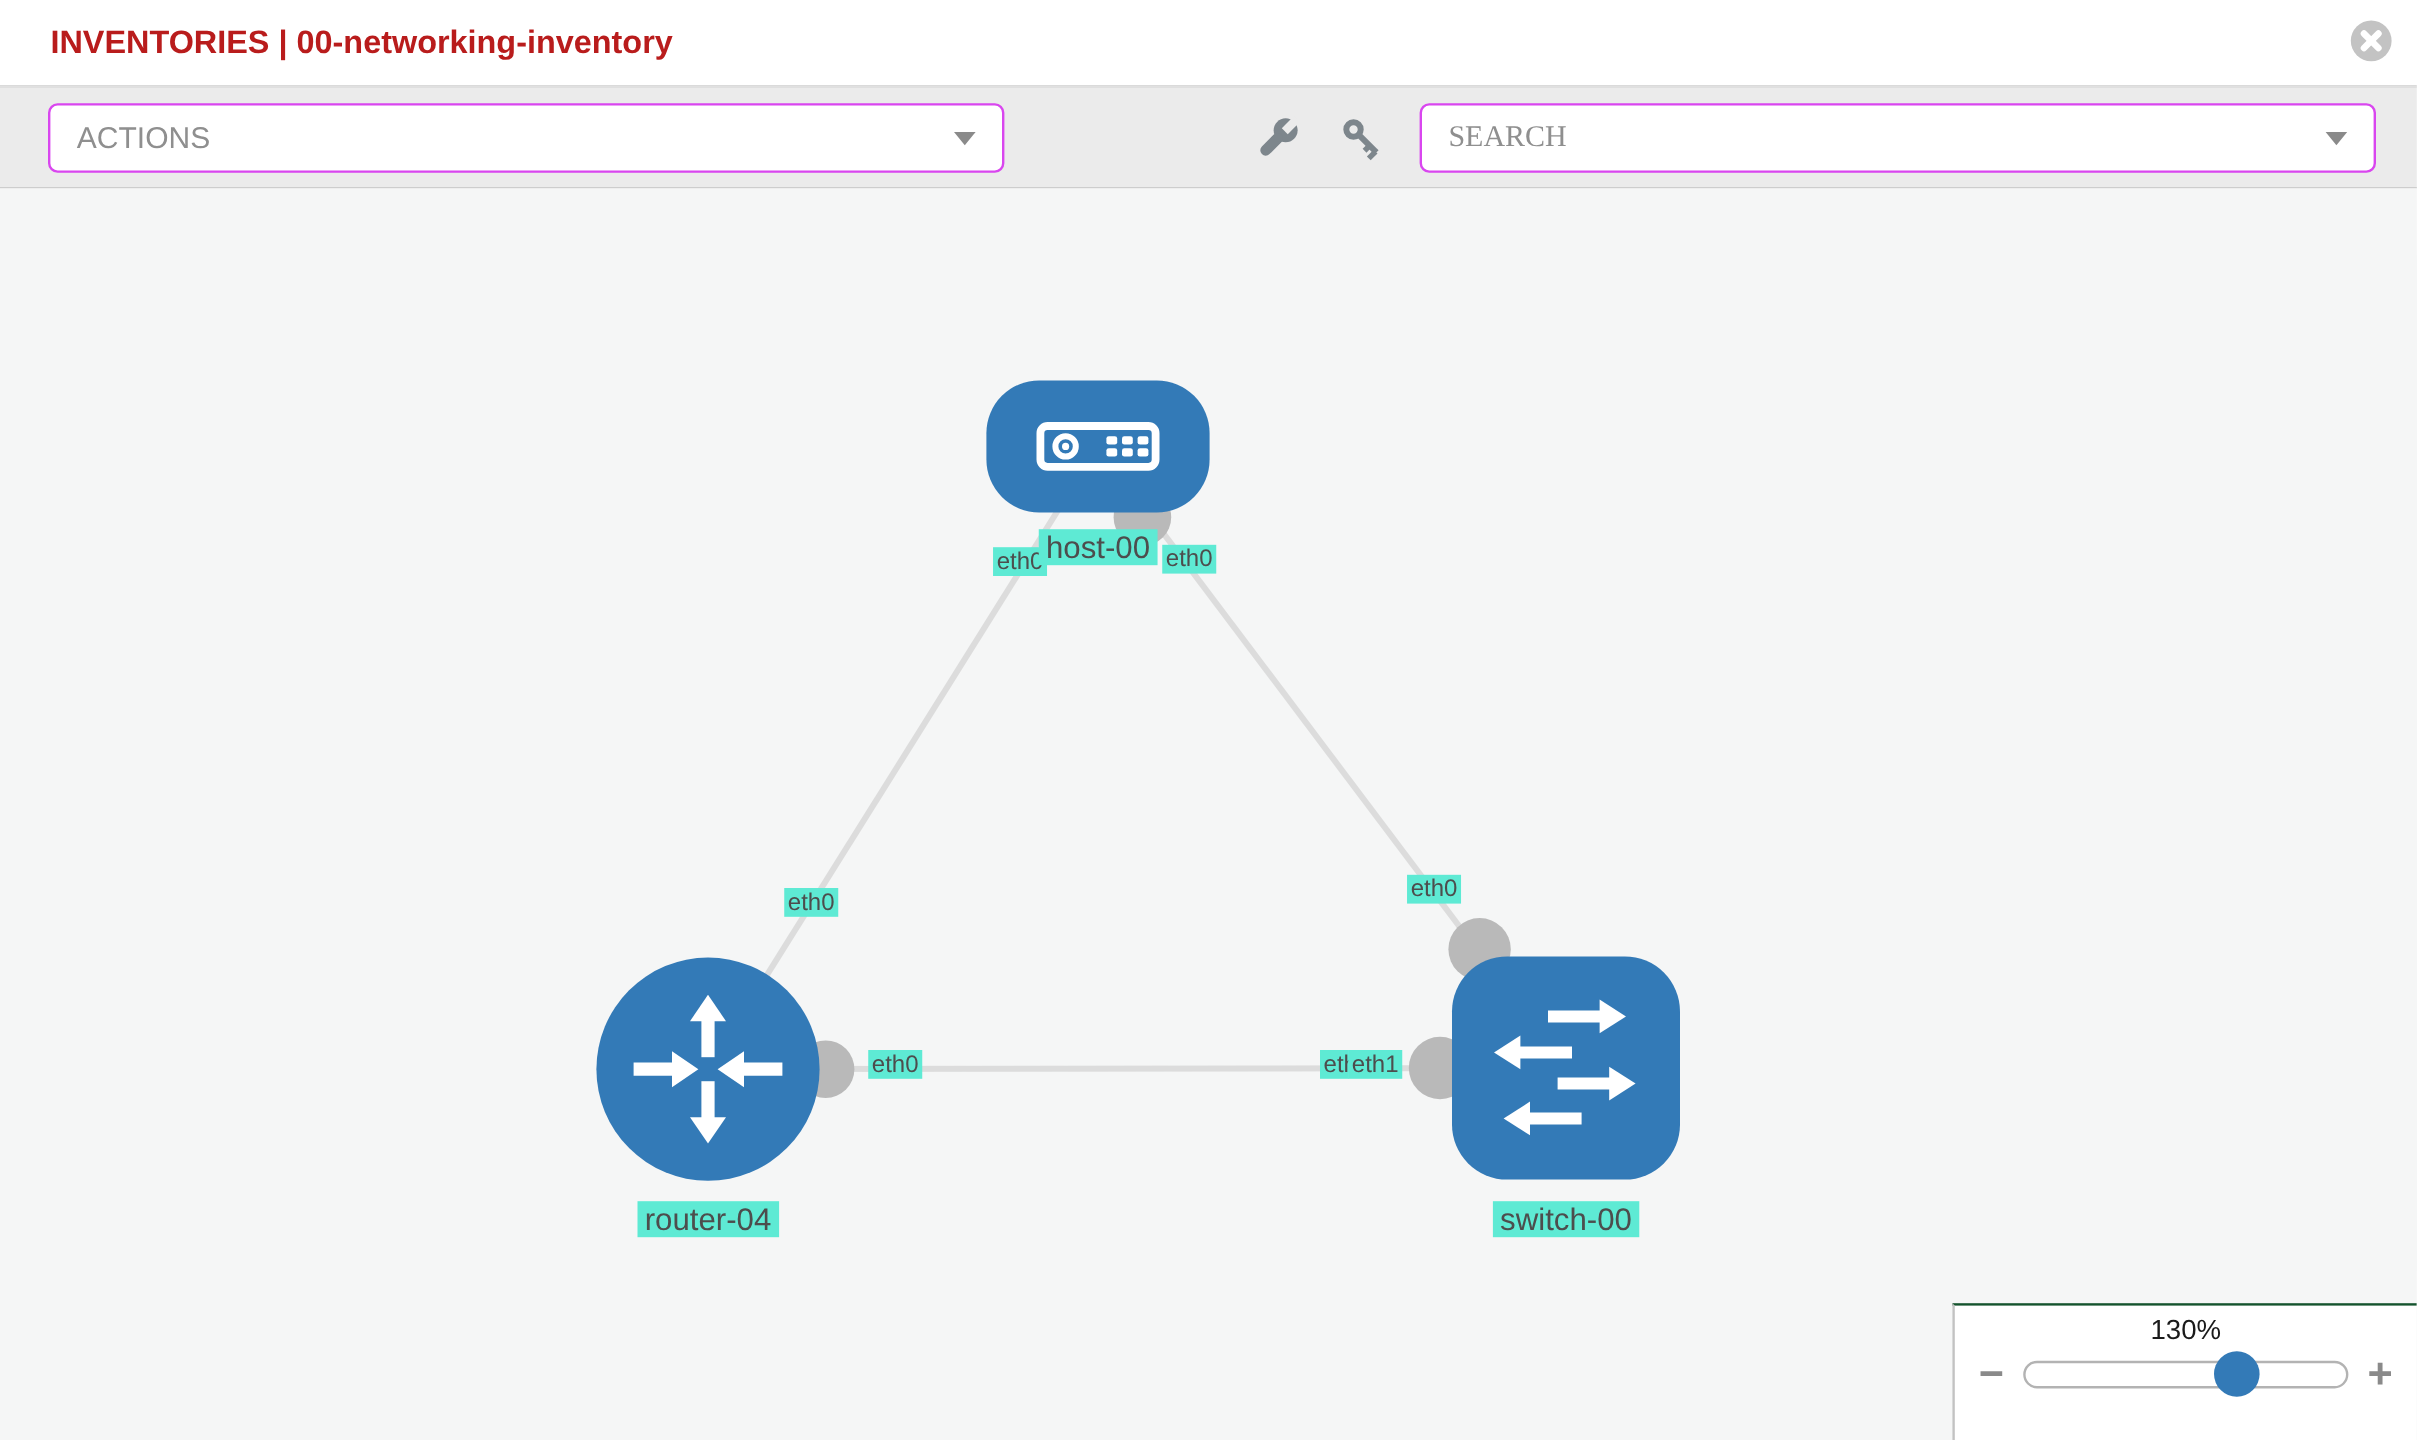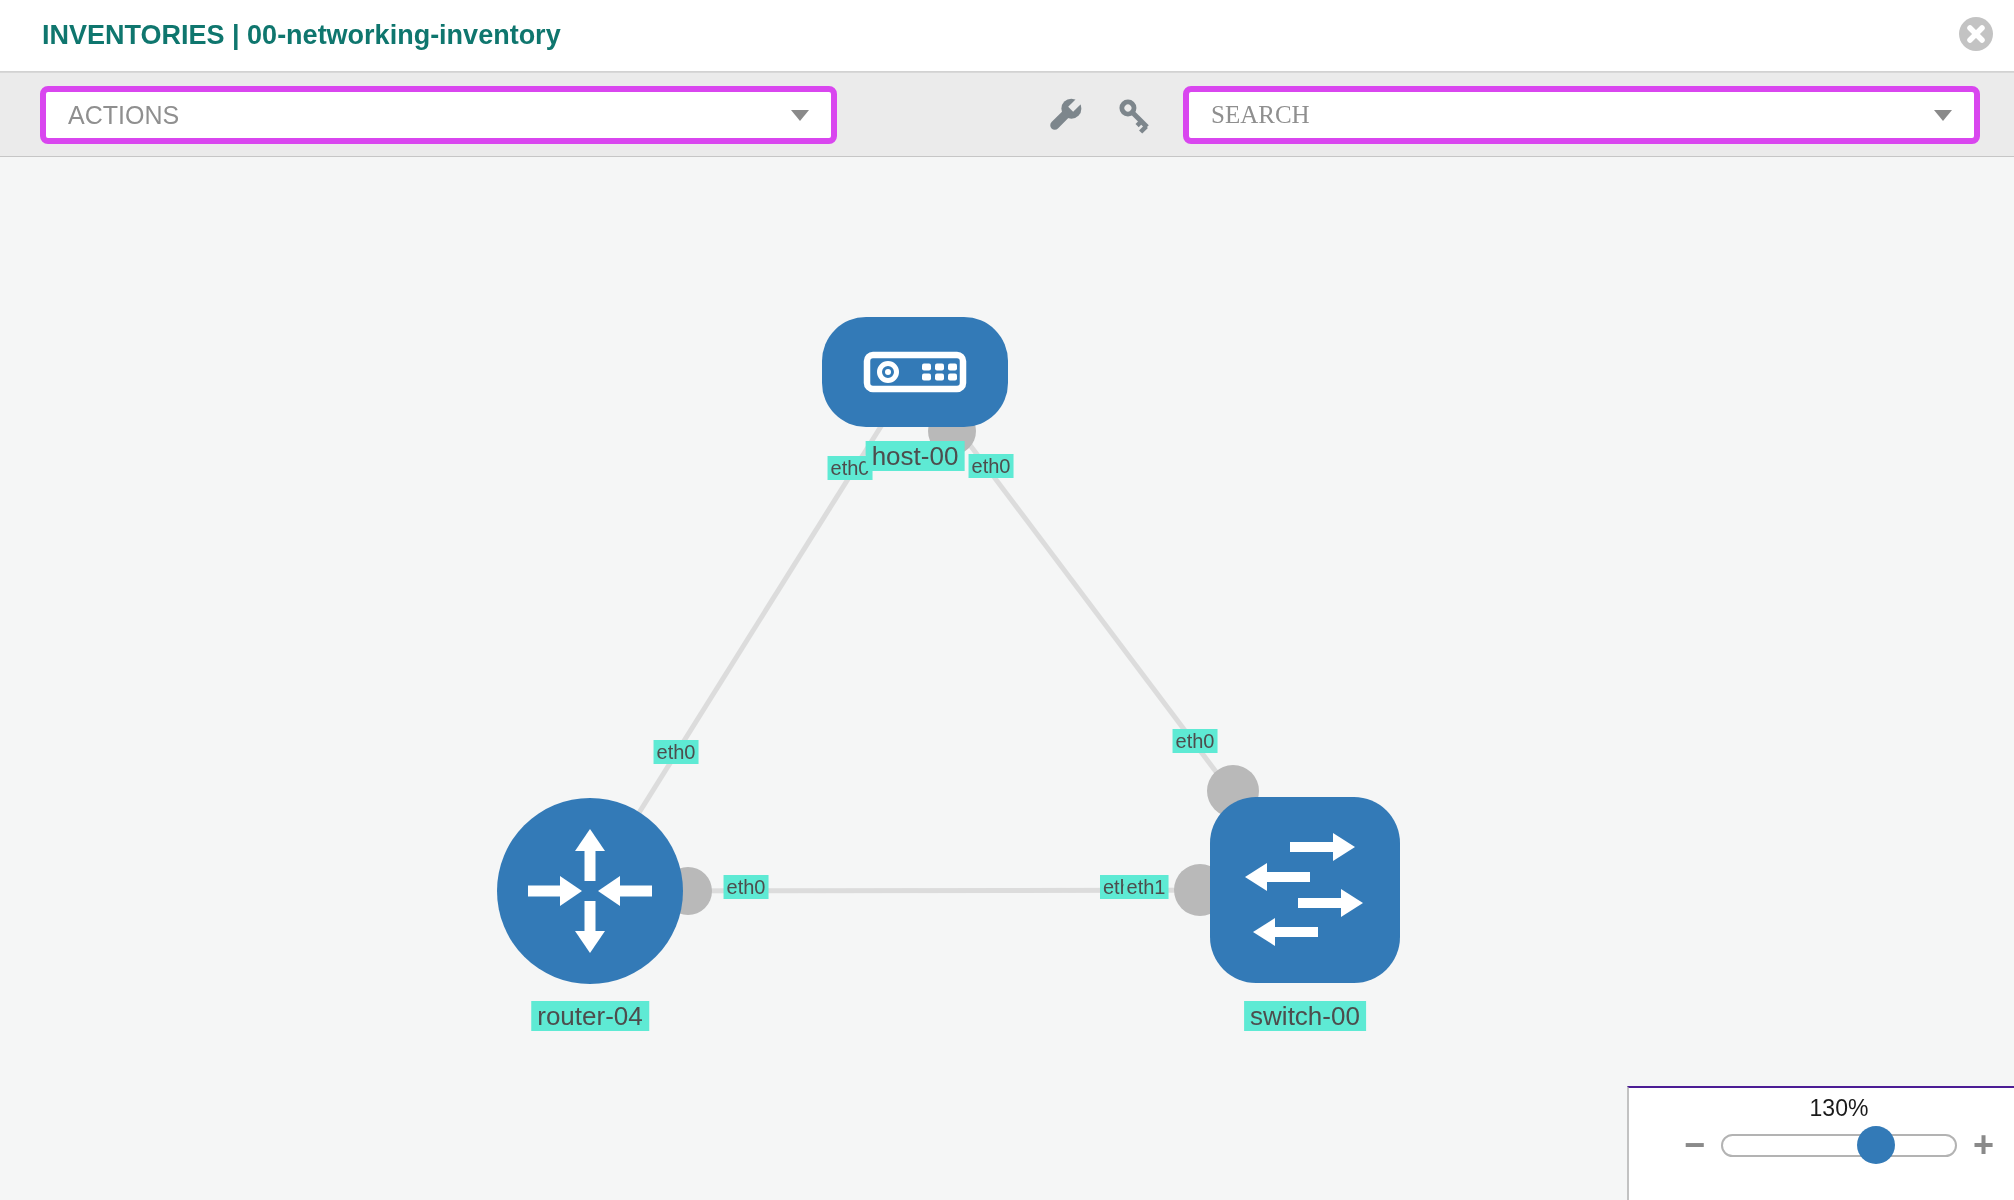--- a/index.html
+++ b/index.html
@@ -1,44 +1,44 @@
 <!DOCTYPE html>
 <html><head>
 <meta charset="utf-8">
 <style>
   * { margin:0; padding:0; box-sizing:border-box; }
   body { font-family:"Liberation Sans", sans-serif; width:2014px; height:1200px; overflow:hidden; background:#fff; }
   .app { width:2014px; height:1200px; display:flex; flex-direction:column; }
 
   
   .header { height:72px; background:#fff; border-bottom:1px solid #d2d2d2; position:relative; flex:0 0 auto; }
-  .page-title { position:absolute; left:42px; top:0; line-height:71px; font-size:27px; font-weight:bold; color:#0f766e; }
+  .page-title { position:absolute; left:42px; top:0; line-height:71px; font-size:27px; font-weight:bold; color:#b91c1c; }
   .close-btn { position:absolute; right:20px; top:16px; width:36px; height:36px; cursor:pointer; }
 
   
   .toolbar { height:85px; background:#ebebeb; border-top:1px solid #d8d8d8; border-bottom:1px solid #c6c6c6; position:relative; flex:0 0 auto; }
-  .dd { position:absolute; top:13px; height:58px; width:797px; background:#fff; border:6px solid #d946ef; border-radius:8px; display:flex; align-items:center; padding:0 22px; color:#8f8f8f; font-size:25px; cursor:pointer; }
+  .dd { position:absolute; top:13px; height:58px; width:797px; background:#fff; border:2px solid #d946ef; border-radius:8px; display:flex; align-items:center; padding:0 22px; color:#8f8f8f; font-size:25px; cursor:pointer; }
   .dd-actions { left:40px; }
   .dd-search { left:1183px;font-family:Liberation Serif, serif; }
   .caret { margin-left:auto; width:0; height:0; border-left:9px solid transparent; border-right:9px solid transparent; border-top:11px solid #8a8a8a; }
   .tool-icon { position:absolute; top:20px; width:44px; height:44px; cursor:pointer; }
   .tool-icon.wrench { left:1043px; }
   .tool-icon.key { left:1113px; }
 
   
   .canvas { position:relative; height:1043px; background:#f5f6f6; overflow:hidden; }
   #topo { position:absolute; left:0; top:0; display:block; }
   #labels { position:absolute; left:0; top:0; width:100%; height:100%; }
   .lbl { position:absolute; background:#5eead4; color:#4d4d4d; white-space:nowrap; transform:translate(-50%,-50%); }
   .iface-lbl { font-size:20px; line-height:24px; padding:0 3px; }
   .node-lbl { font-size:26px; line-height:30px; padding:0 6px; }
   .clipped { overflow:hidden; transform:translate(0,-50%); padding:0 0 0 3px; }
 
   
-  .zoom-panel { position:absolute; right:0; bottom:0; width:387px; height:114px; background:#fff; border-left:2px solid #c2c2c2; border-top:2px solid #4c1d95; z-index:5; padding-top:7px;padding-left:35px; }
+  .zoom-panel { position:absolute; right:0; bottom:0; width:387px; height:114px; background:#fff; border-left:2px solid #c2c2c2; border-top:2px solid #14532d; z-index:5; padding-top:7px; }
   .zoom-level { text-align:center; font-size:23px; color:#1a1a1a; margin-bottom:8px; }
   .zoom-row { display:flex; align-items:center; padding:0 20px; }
   .zoom-btn { color:#8a8a8a; font-size:36px; font-weight:bold; line-height:30px; cursor:pointer; user-select:none; }
   .zoom-track { position:relative; flex:1; height:23px; margin:0 16px; background:#fff; border:2px solid #b3b3b3; border-radius:12px; cursor:pointer; }
   .zoom-handle { position:absolute; top:50%; width:38px; height:38px; border-radius:50%; background:#337ab7; transform:translate(-50%,-50%); cursor:grab; }
 </style>
 </head>
 <body>
 
 <div class="app">

